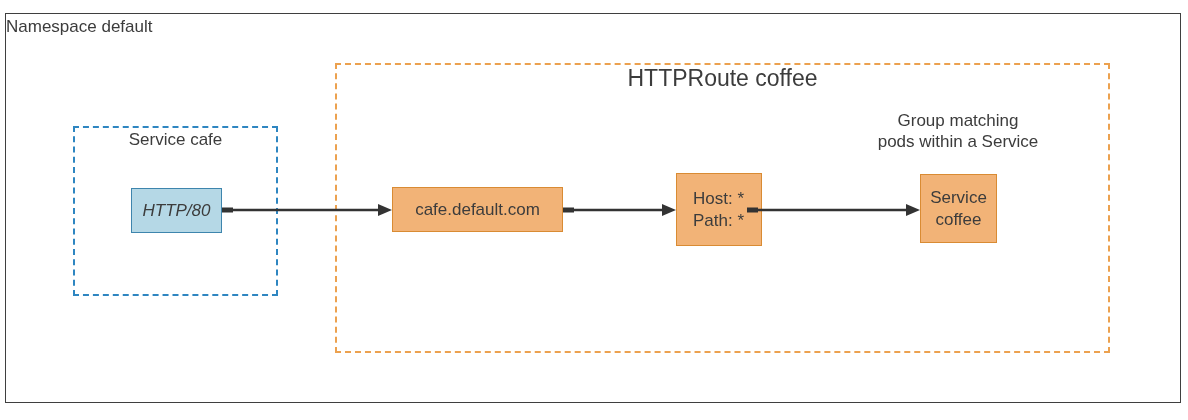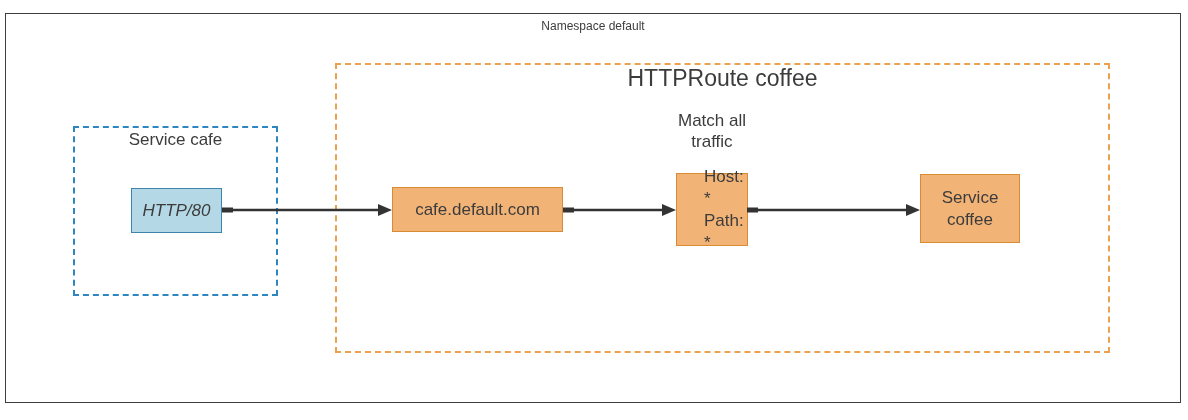--- a/index.html
+++ b/index.html
@@ -21,22 +21,21 @@
     position: absolute;
     left: 5px; top: 13px;
     width: 1176px; height: 390px;
     border: 1.5px solid var(--namespace-border, #3f3f3f);
     box-sizing: border-box;
     background: transparent;
   }
   .ns-title {
     position: absolute;
     left: 0; right: 0; top: 2px;
-    text-align: center;
-    font-size: 12px;
+    font-size: 17px;
     line-height: 21px;
     white-space: pre;
   }
   .route-box {
     position: absolute;
     left: 335px; top: 63px;
     width: 775px; height: 290px;
     border: 2px dashed var(--route-dash, #eca14f);
     box-sizing: border-box;
   }
@@ -80,26 +79,26 @@
     border: 1.5px solid var(--blue-border, #3e85ad);
     font-style: italic;
   }
   .node.orange {
     background: var(--orange-fill, #f2b377);
     border: 1.5px solid var(--orange-border, #d98b33);
   }
   .listener  { left: 131px; top: 188px; width: 91px;  height: 45px; }
   .hostname  { left: 392px; top: 187px; width: 171px; height: 45px; }
   .match-node {
-    left: 676px; top: 173px; width: 72px; height: 73px;
+    left: 676px; top: 173px; width: 86px; height: 73px;
     justify-content: flex-start;
     text-align: left;
-    padding-left: 27px;
+    padding-left: 16px;
   }
-  .service-node { left: 920px; top: 174px; width: 100px; height: 69px; }
+  .service-node { left: 920px; top: 174px; width: 77px; height: 69px; }
   
   .annotation {
     position: absolute;
     top: 110px;
     font-size: 17px;
     line-height: 21px;
     text-align: center;
     white-space: pre-line;
   }
   .match-note   { left: 632px; width: 160px; }
@@ -129,25 +128,25 @@
   </div>
 
   <div class="gw-box">
     <div class="gw-title">Service cafe</div>
   </div>
 
   <div class="node blue listener">HTTP/80</div>
 
   <div class="node orange hostname">cafe.default.com</div>
 
-  <div class="annotation match-note">Match all
-traffic</div>
   <div class="node orange match-node">Host: *
 Path: *</div>
 
+  <div class="annotation backend-note">Group matching
+pods within a Service</div>
   <div class="node orange service-node">Service
 coffee</div>
 
   <svg class="arrows" viewBox="0 0 1188 420" xmlns="http://www.w3.org/2000/svg">
 
     <g>
       <rect class="arrow-stub" x="222" y="207.5" width="11" height="5"></rect>
       <line class="arrow-line" x1="222" y1="210" x2="379" y2="210"></line>
       <polygon class="arrow-head" points="378,204 392,210 378,216"></polygon>
     </g>

